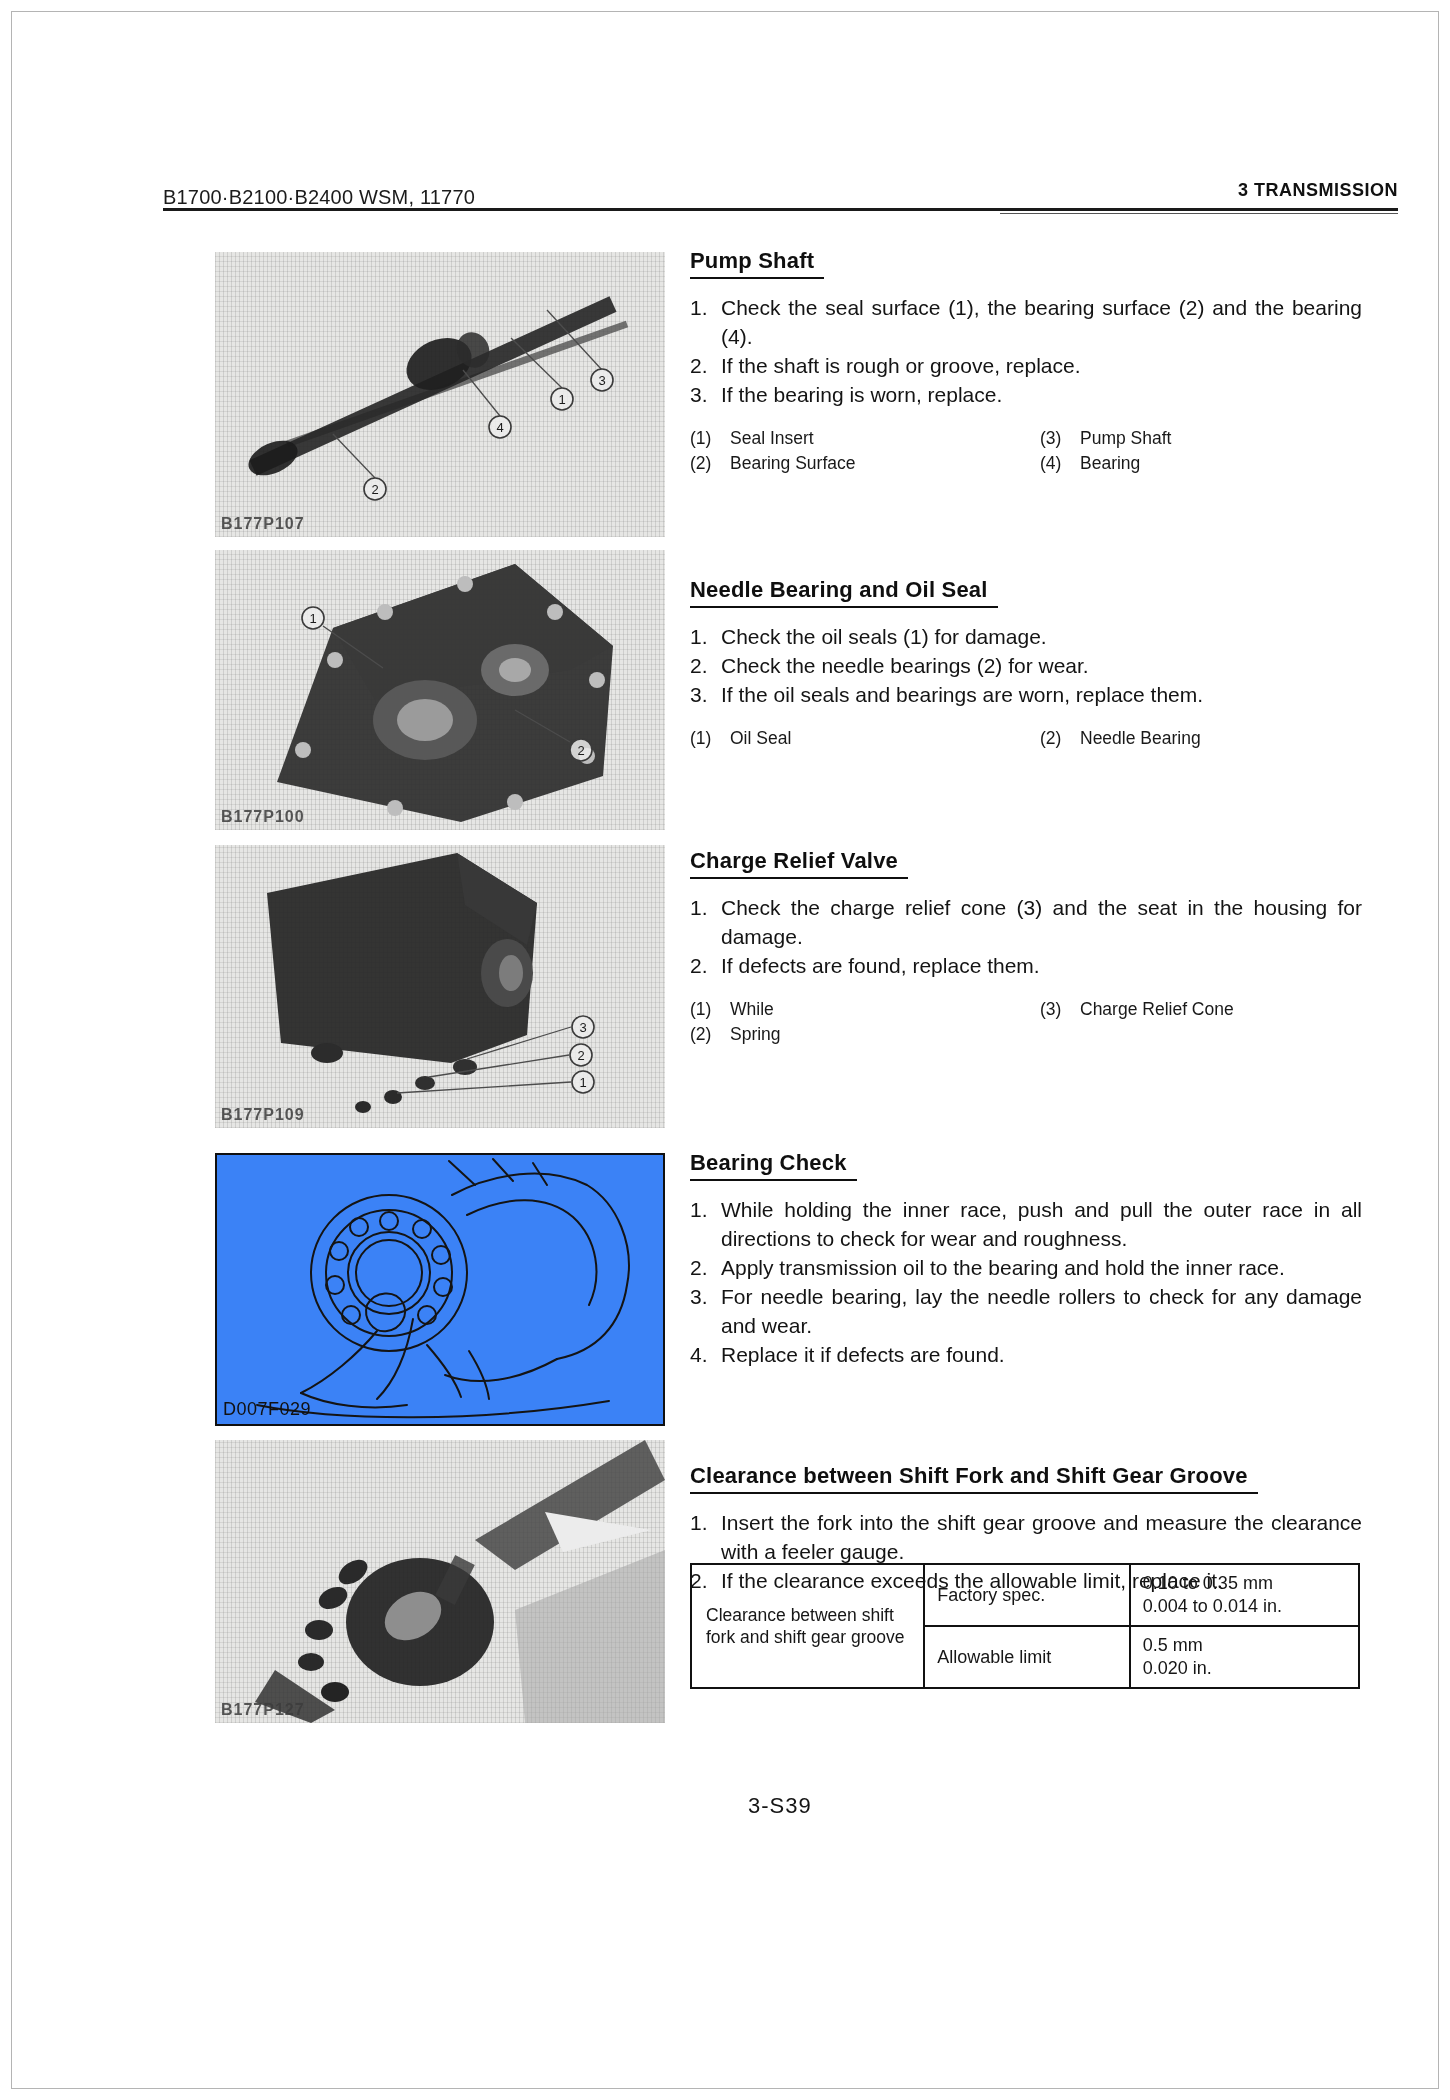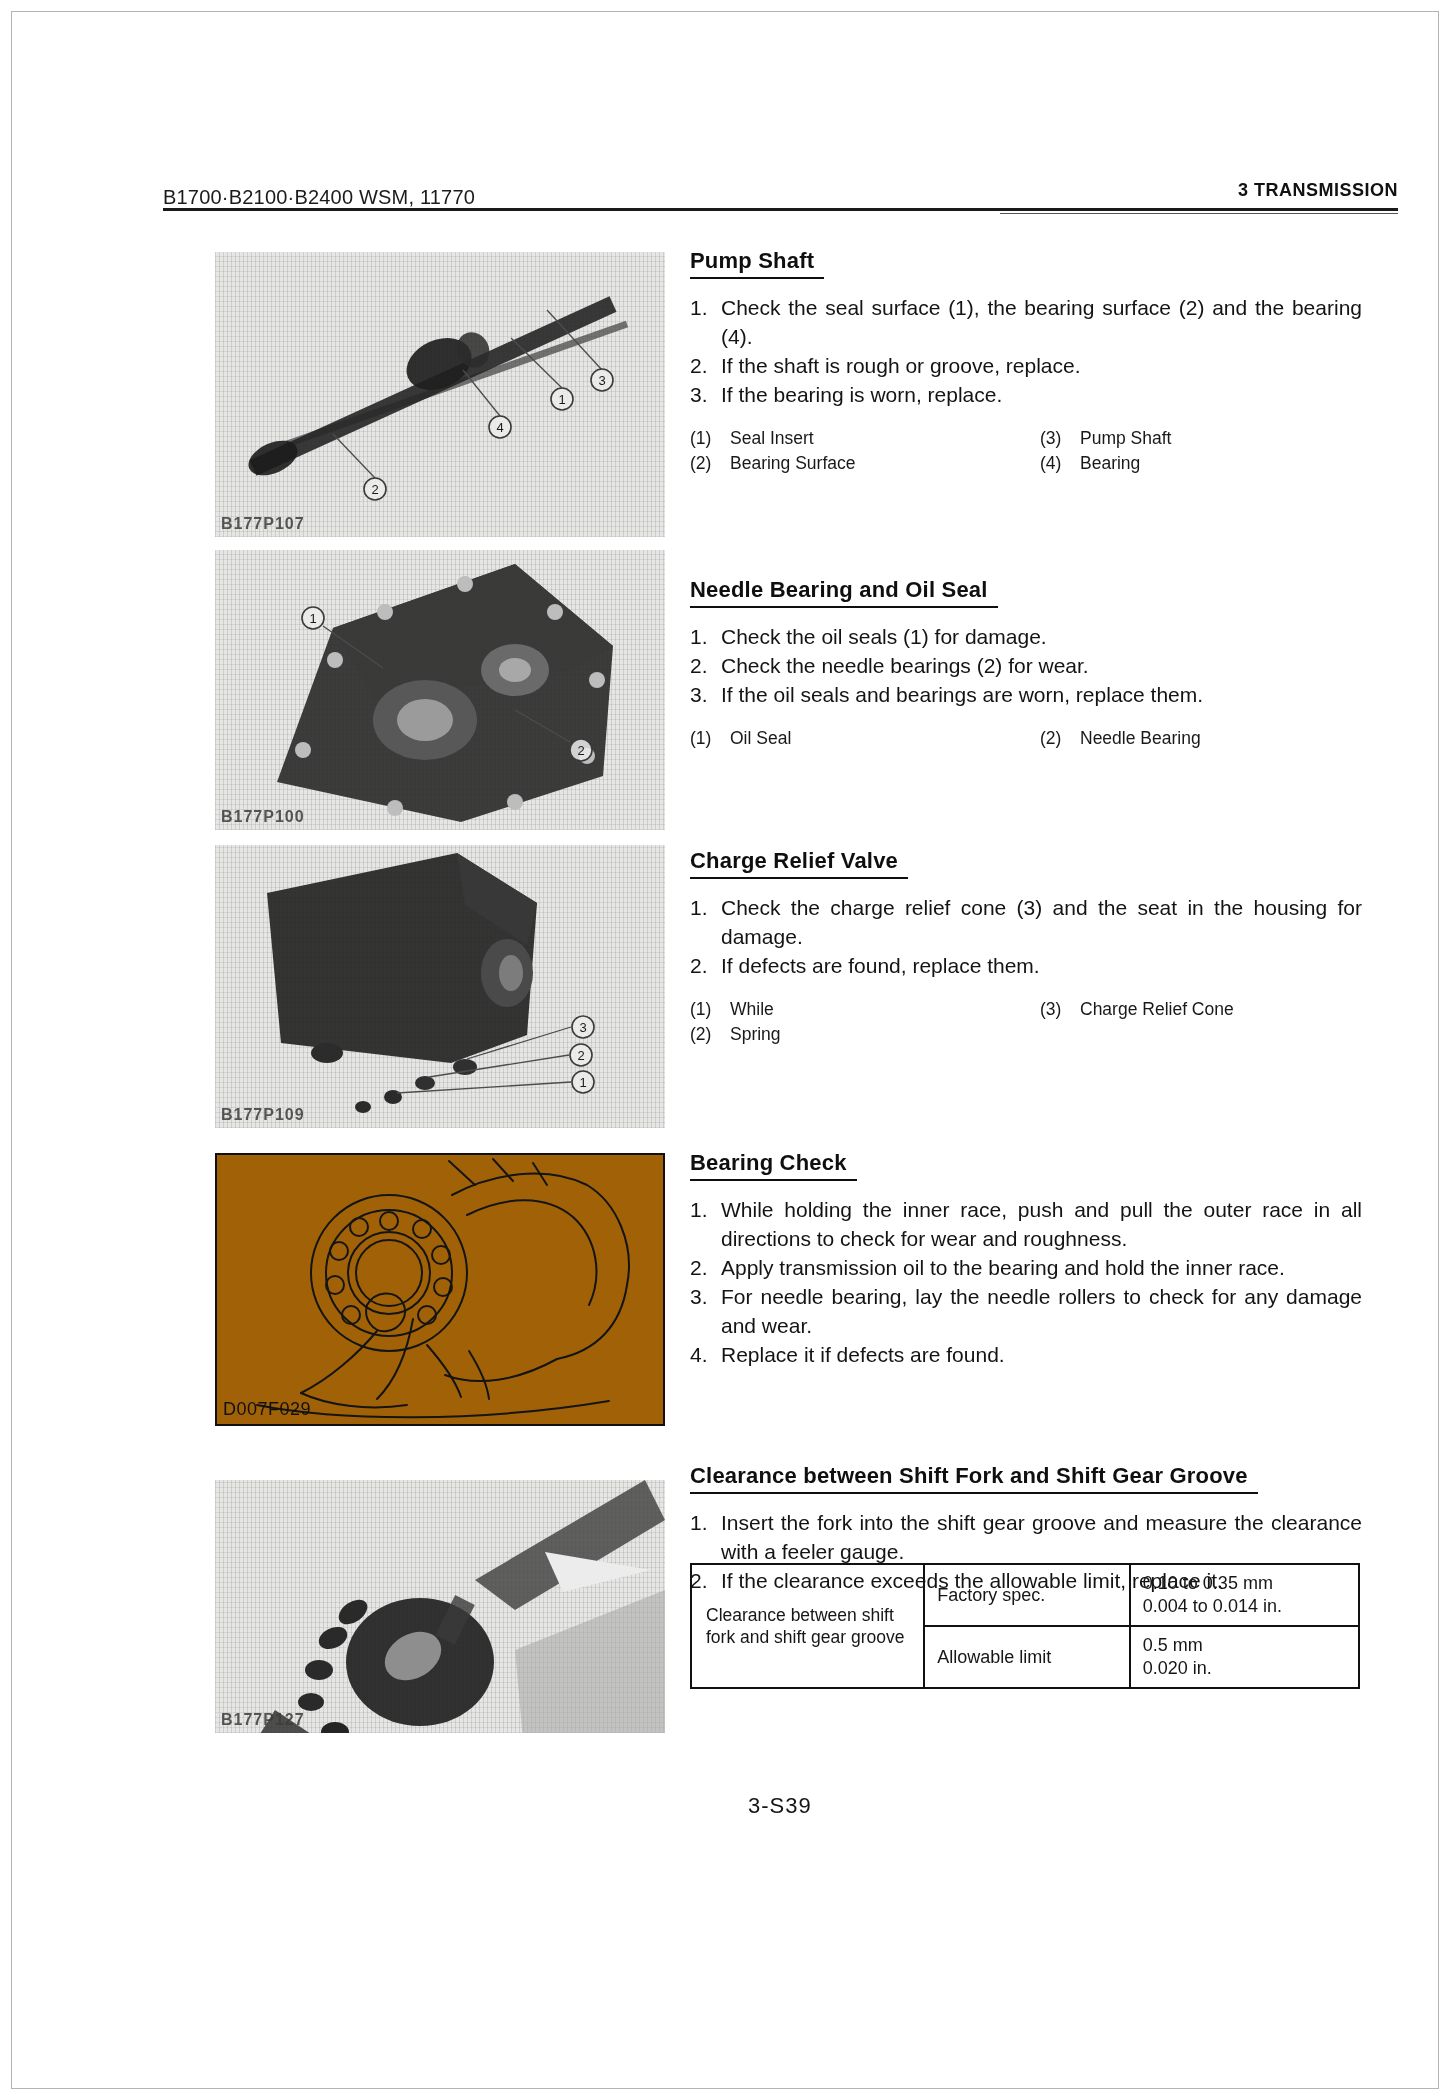--- a/index.html
+++ b/index.html
@@ -16,21 +16,21 @@
   
   .fig { position:absolute; left:215px; width:450px; overflow:hidden; }
   .fig.halftone {
     background-color:#e6e6e4;
     background-image:
       repeating-linear-gradient(90deg, rgba(110,110,110,.20) 0 1px, transparent 1px 4px),
       repeating-linear-gradient(0deg,  rgba(110,110,110,.15) 0 1px, transparent 1px 5px);
   }
   .fig svg { position:absolute; left:0; top:0; }
   .fig .cap { position:absolute; left:6px; bottom:4px; font-size:16px; font-weight:bold; color:#3c3c3c; letter-spacing:1px; opacity:.85; }
-  .fig-line  { border:2px solid #101010; background:#a16207; }
+  .fig-line  { border:2px solid #101010; background:#3b82f6; }
   .fig-line .cap { color:#111; opacity:1; font-weight:normal; font-size:18px; letter-spacing:.5px; }
   .callout circle { fill:rgba(236,236,236,.85); stroke:#3a3a3a; stroke-width:1.6; }
   .callout text { font:13px "Liberation Sans", sans-serif; fill:#1c1c1c; }
   .leader { stroke:#4c4c4c; stroke-width:1.3; fill:none; }
   .sketch { stroke:#141414; stroke-width:2; fill:none; stroke-linecap:round; stroke-linejoin:round; }
 
   
   .section { position:absolute; left:690px; width:672px; }
   .sec-title { display:inline-block; font-size:22px; font-weight:bold; letter-spacing:.2px; color:#0f0f0f;
                border-bottom:2.6px solid #0f0f0f; padding:0 10px 3px 0; margin-bottom:12px; }
@@ -179,21 +179,21 @@
     <path class="sketch" d="M340 204 C300 226 260 232 228 220"></path>
     <path class="sketch" d="M150 150 C158 136 178 134 186 148 C192 160 184 174 170 176 C156 178 146 164 150 150 Z"></path>
     <path class="sketch" d="M160 176 C140 200 112 224 84 238 M196 164 C190 198 178 226 160 244"></path>
     <path class="sketch" d="M84 238 C110 250 150 256 190 250"></path>
     <path class="sketch" d="M210 190 C224 206 238 224 244 242 M252 196 C262 212 270 228 272 244"></path>
     <path class="sketch" d="M40 250 C120 266 260 268 392 246"></path>
   </svg>
   <span class="cap">D007F029</span>
 </div>
 
-<div class="fig halftone" style="top:1480px;height:253px;">
+<div class="fig halftone" style="top:1440px;height:283px;">
   <svg width="450" height="283" viewBox="0 0 450 283">
     <polygon points="300,170 450,110 450,283 310,283" fill="#a6a6a6" opacity=".55"></polygon>
     <polygon points="430,0 450,40 300,130 260,100" fill="#474747" opacity=".85"></polygon>
     <polygon points="330,72 436,90 348,112" fill="#ececec"></polygon>
     <ellipse cx="205" cy="182" rx="74" ry="64" fill="#222222" opacity=".92"></ellipse>
     <ellipse cx="198" cy="176" rx="30" ry="22" transform="rotate(-30 198 176)" fill="#8e8e8e"></ellipse>
     <ellipse cx="138" cy="132" rx="16" ry="10" transform="rotate(-35 138 132)" fill="#2a2a2a"></ellipse>
     <ellipse cx="118" cy="158" rx="15" ry="10" transform="rotate(-25 118 158)" fill="#2a2a2a"></ellipse>
     <ellipse cx="104" cy="190" rx="14" ry="10" fill="#2a2a2a"></ellipse>
     <ellipse cx="96" cy="222" rx="13" ry="9" fill="#2a2a2a"></ellipse>

